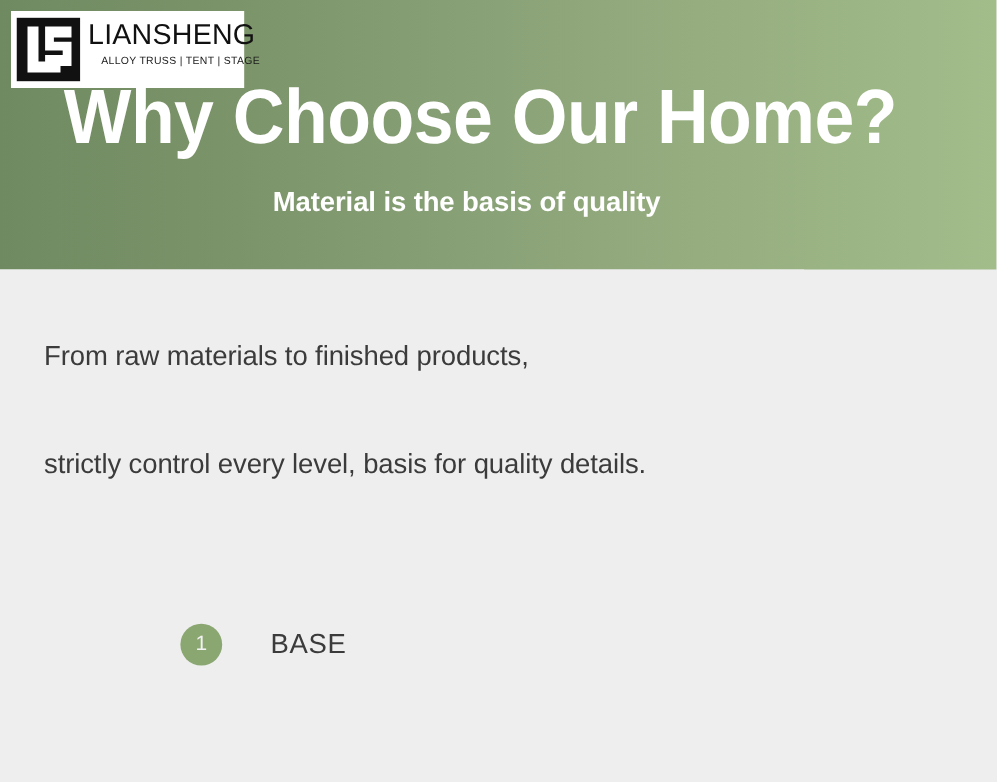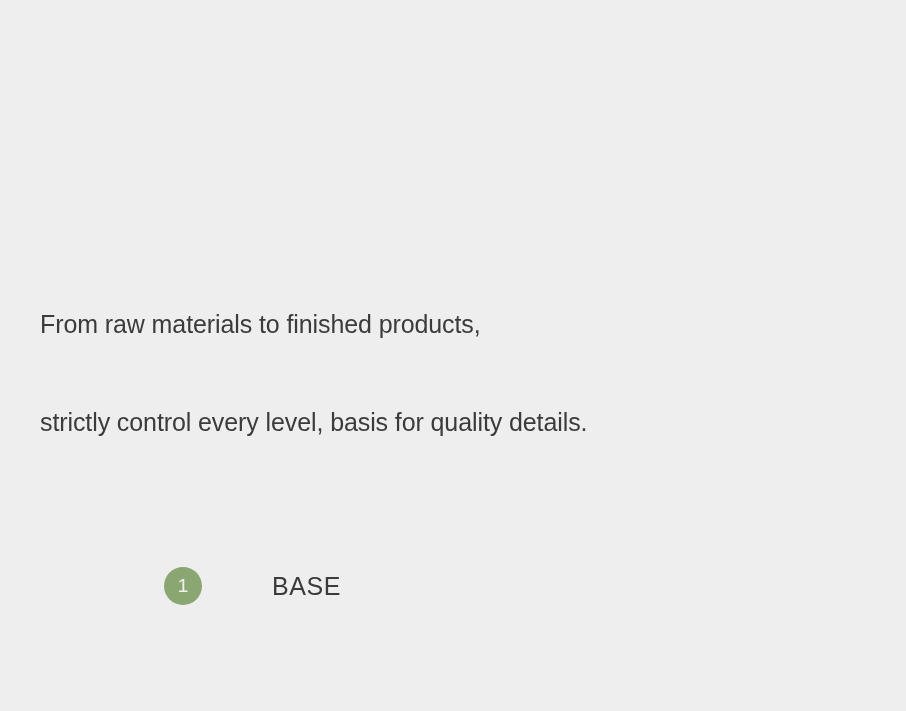--- a/index.html
+++ b/index.html
@@ -149,33 +149,52 @@
     background: #8aa772;
     color: #f2f2f2;
     font-family: "Liberation Sans", sans-serif;
     font-size: 19px;
     line-height: 38px;
     text-align: center;
     display: block;
     flex: 0 0 auto;
   }
   .item-label {
-    margin-left: 70px;
+    margin-left: 44px;
     color: #3b3b3b;
     font-family: "Liberation Sans", sans-serif;
     font-size: 25px;
     letter-spacing: 0.6px;
     white-space: nowrap;
   }
 </style>
 </head>
 <body>
 
 <div class="slide">
 
+  <div class="header-band">
+
+    <div class="logo-plate">
+      <svg class="logo-mark" viewBox="0 0 58 58">
+        <rect x="0" y="0" width="58" height="58" fill="#111111"></rect>
+
+        <path d="M10 8 H20 V40 H40 V50 H10 Z" fill="#ffffff"></path>
+
+        <path d="M26 8 H50 V18 H34 V22 H50 V44 H26 V34 H42 V30 H26 Z" fill="#ffffff"></path>
+      </svg>
+      <div class="logo-text-wrap">
+        <div class="logo-wordmark">LIANSHENG</div>
+        <div class="logo-tagline">ALLOY TRUSS | TENT | STAGE</div>
+      </div>
+    </div>
+
+    <div class="headline">Why Choose Our Home?</div>
+    <div class="subhead">Material is the basis of quality</div>
+  </div>
 
   <div class="body-area">
 
     <div class="body-line body-line-1">From raw materials to finished products,</div>
     <div class="body-line body-line-2">strictly control every level, basis for quality details.</div>
 
     <div class="item-row">
       <span class="badge">1</span>
       <span class="item-label">BASE</span>
     </div>

